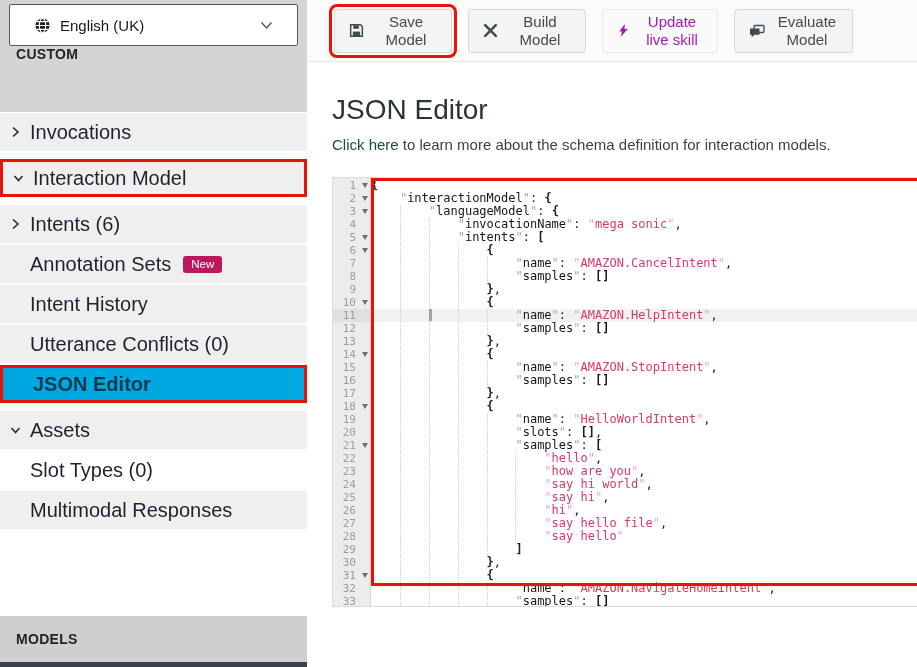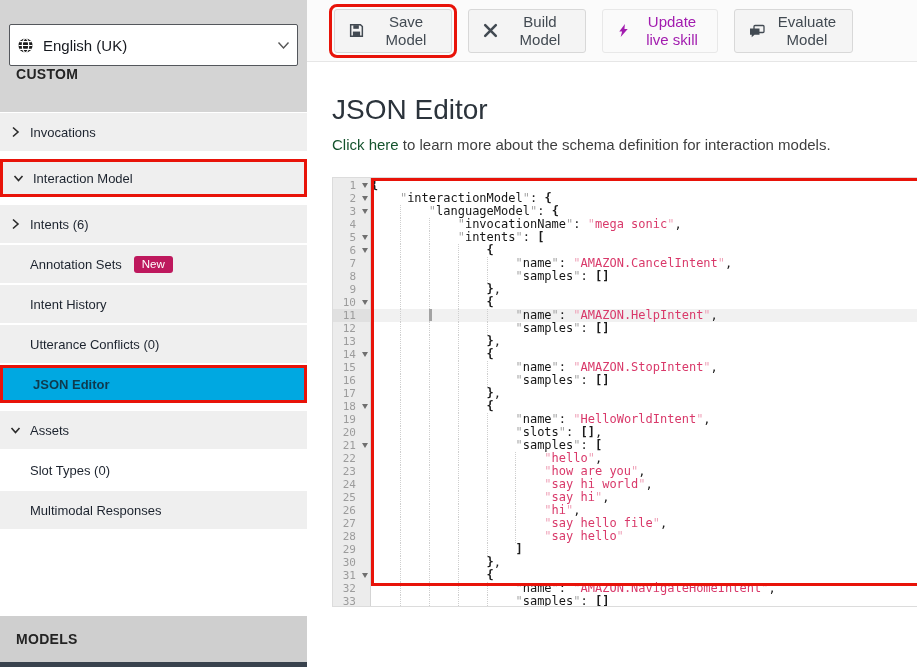--- a/index.html
+++ b/index.html
@@ -4,36 +4,36 @@
 <style>
   * { margin:0; padding:0; box-sizing:border-box; }
   body { background:#888; font-family:"Liberation Sans", sans-serif; }
   .app { width:917px; height:667px; position:relative; overflow:hidden; background:#fff;
          font-family:"Liberation Sans", sans-serif; color:#222; }
 
   
   .sidebar { position:absolute; left:0; top:0; width:307px; height:667px;
              background:#fff; display:flex; flex-direction:column; }
   .sidebar-top { background:#d4d4d4; height:112px; flex:none; }
-  .lang-dropdown { margin:24px 9px 0 9px; height:42px; background:#fff;
+  .lang-dropdown { margin:4px 9px 0 9px; height:42px; background:#fff;
                    border:1px solid #54575c; border-radius:2px; display:flex;
-                   align-items:center; padding:0 7px; cursor:pointer; }
+                   align-items:center; padding:0 24px; cursor:pointer; }
   .lang-dropdown .globe { display:flex; margin-right:9px; }
   .lang-label { font-size:15px; color:#16191f; flex:1; }
   .dd-chevron { display:flex; }
   .section-label { padding-left:16px; font-size:14px; font-weight:bold;
                    color:#232323; letter-spacing:.3px; }
   #sidebar-items { flex:none; }
   .nav-item { height:38px; margin-top:2px; background:#efefef; display:flex;
               align-items:center; padding-left:10px; cursor:pointer; }
   .nav-item.sect { margin-top:8px; }
   .nav-item.sect:first-child { margin-top:1px; }
   .nav-item.white { background:#ffffff; }
   .nav-item .chev { width:20px; display:flex; justify-content:flex-start; }
-  .nav-label { font-size:13px; color:#1c232e; }
+  .nav-label { font-size:20px; color:#1c232e; }
   .nav-item.active { background:#00a8e1; }
   .nav-item.active .nav-label { color:#0e3a4d; font-weight:bold; }
   .nav-item.annotated { border:3px solid #e81309; }
   .badge { margin-left:12px; background:#be185d; color:#fff; font-size:11.5px;
            padding:2.5px 8px; border-radius:3px; }
   .side-spacer { flex:1; }
   .models-heading { flex:none; height:46px; background:#cfcfcf; display:flex; align-items:center;
                     padding-left:16px; font-size:14px; font-weight:bold; color:#232323;
                     letter-spacing:.3px; }
   .sidebar-strip { flex:none; height:5px; background:#39424d; }

